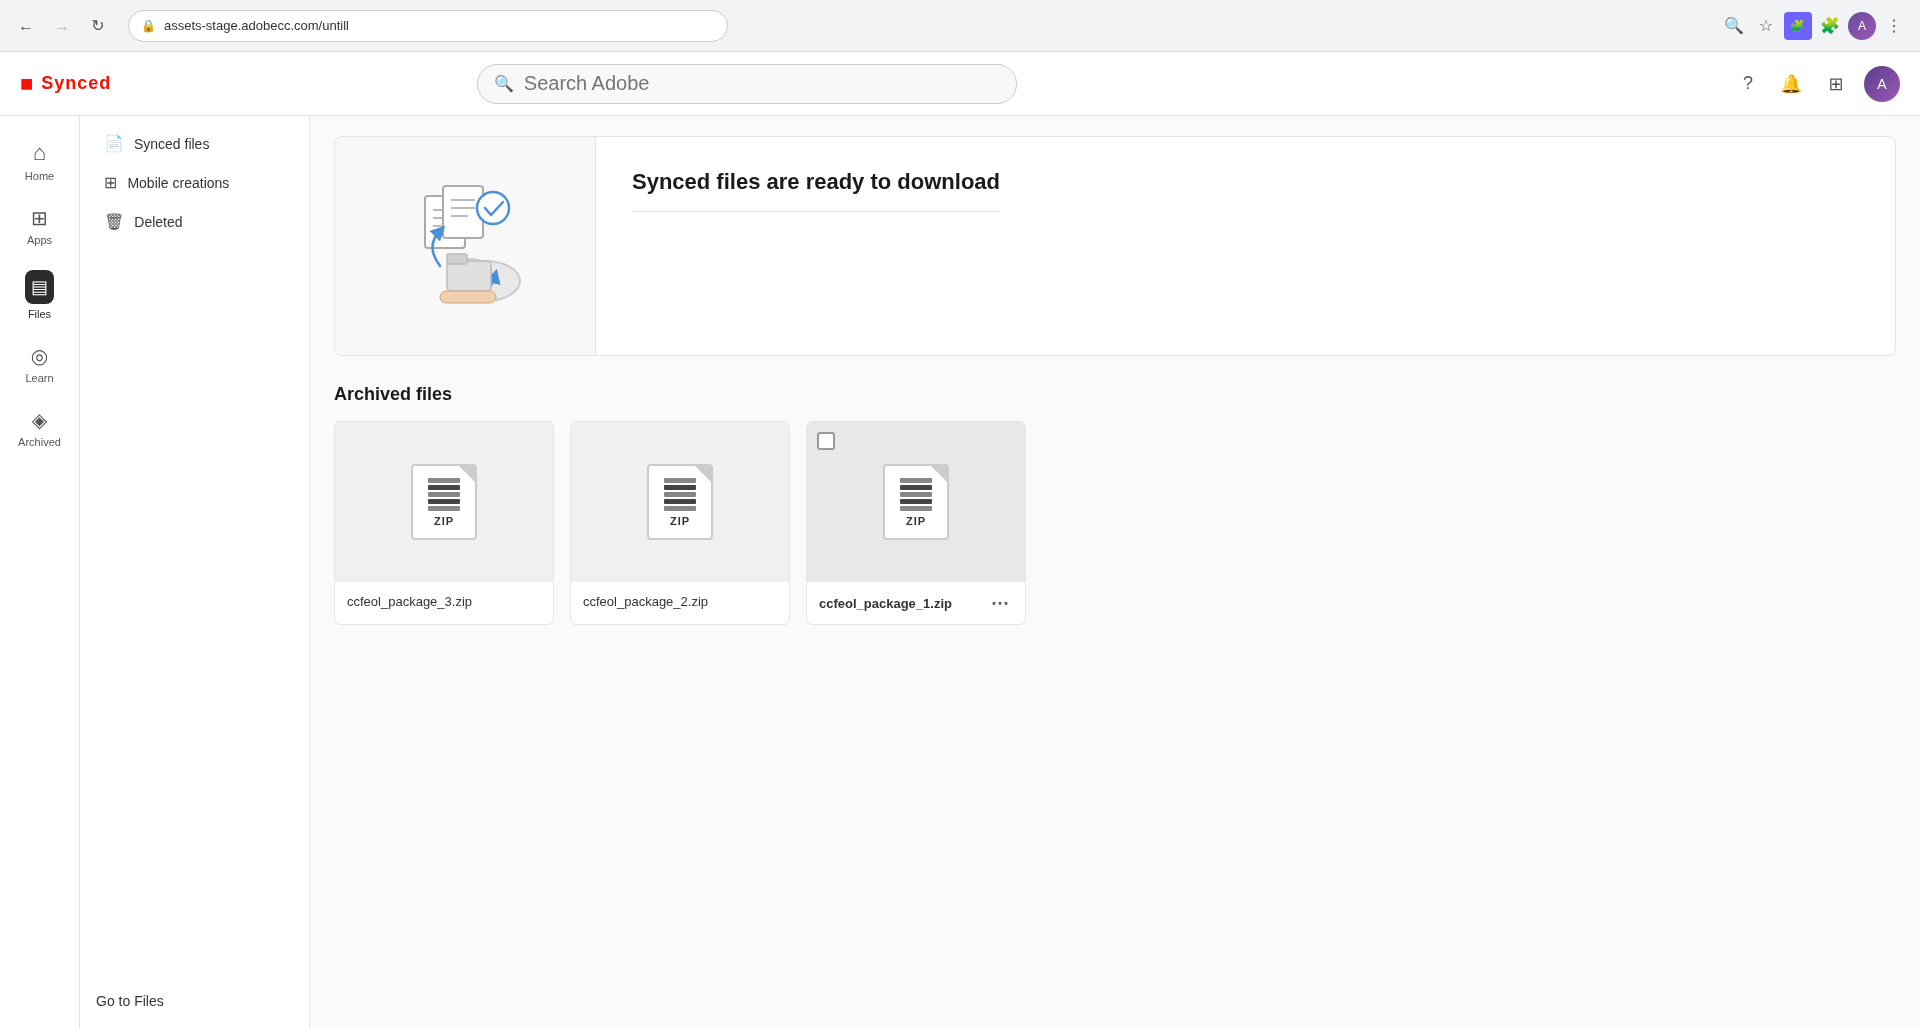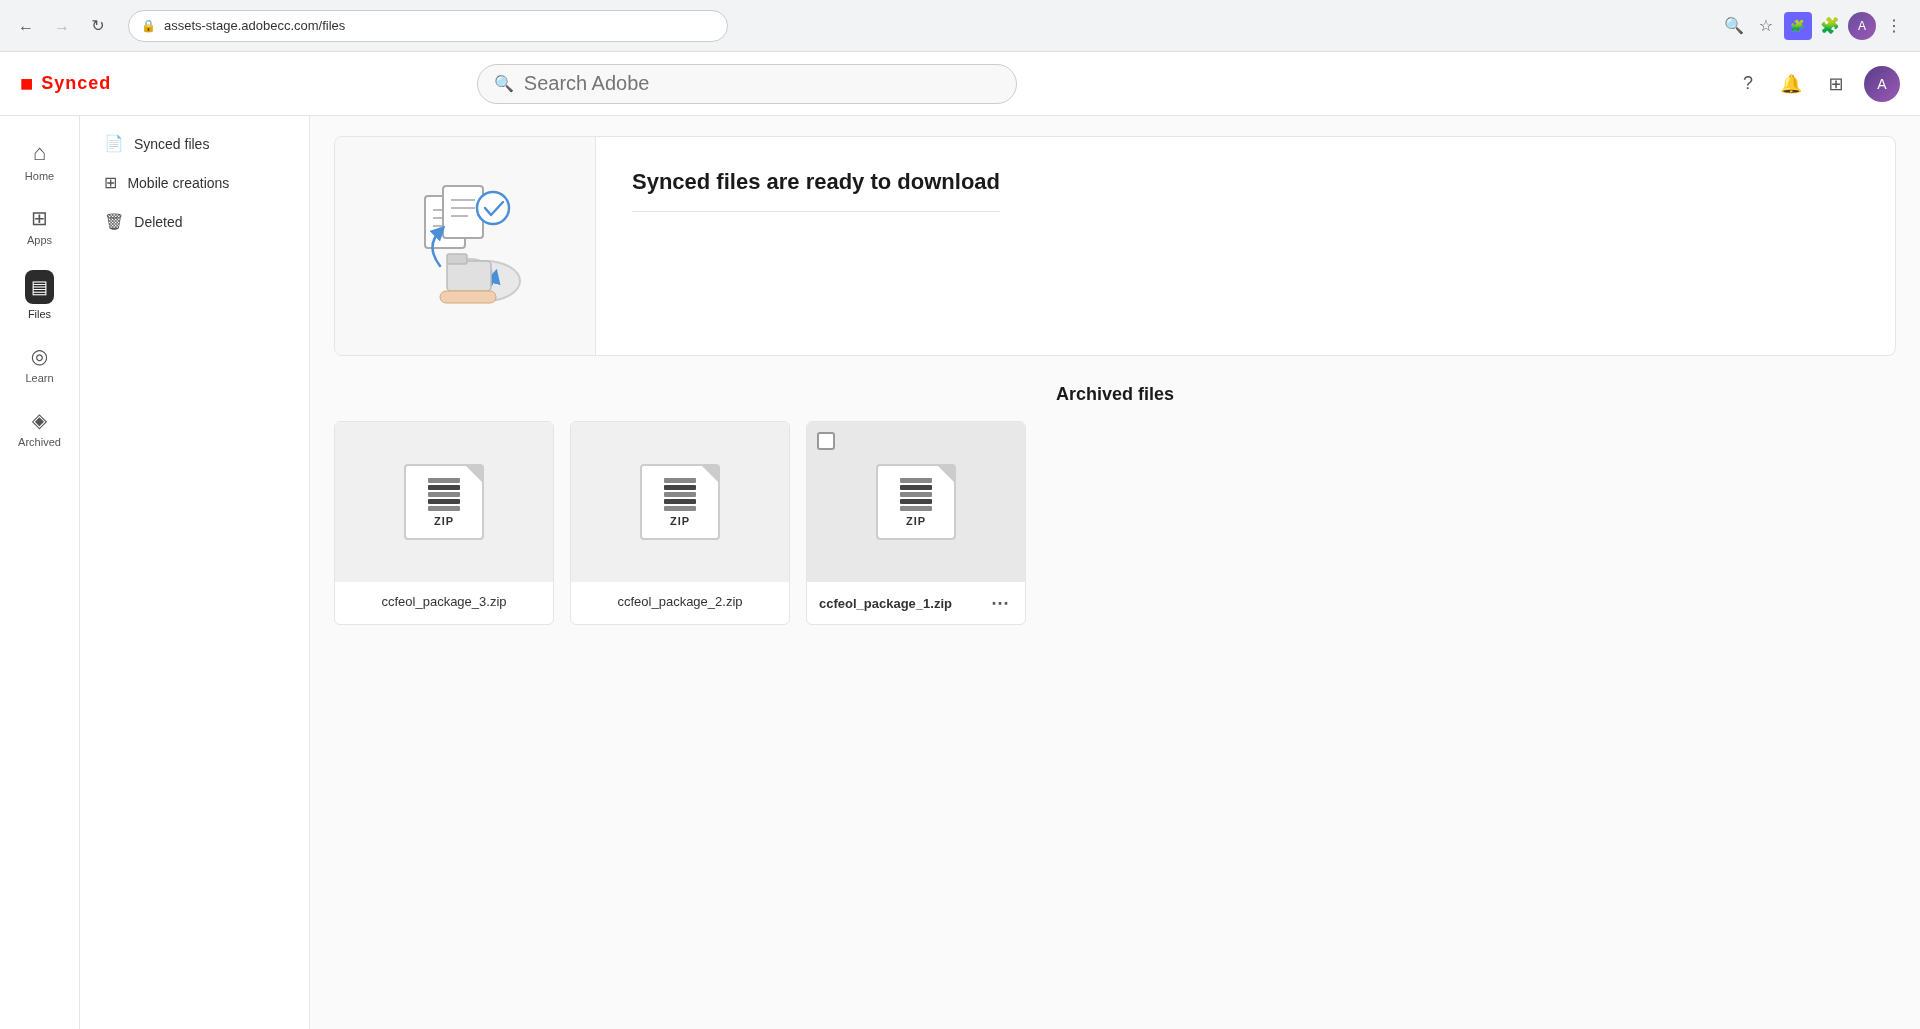--- a/index.html
+++ b/index.html
@@ -242,21 +242,20 @@
       font-size: 14px;
       font-weight: 500;
     }
 
     
     .main-content {
       flex: 1;
       overflow-y: auto;
       background: #fafafa;
       padding: 20px 24px;
-      text-align: center;
     }
 
     
     .download-banner {
       background: #fff;
       border: 1px solid #e5e5e5;
       border-radius: 8px;
       display: flex;
       align-items: stretch;
       margin-bottom: 28px;
@@ -352,21 +351,21 @@
     }
 
     
     .zip-icon {
       display: flex;
       flex-direction: column;
       align-items: center;
       justify-content: center;
     }
     .zip-file-icon {
-      width: 80px;
+      width: 66px;
       height: 76px;
       background: #fff;
       border: 2px solid #ccc;
       border-radius: 4px;
       position: relative;
       display: flex;
       flex-direction: column;
       align-items: center;
       justify-content: center;
     }
@@ -405,21 +404,21 @@
   </style>
 </head>
 <body>
 
 <div class="browser-chrome">
   <button class="browser-nav-btn">←</button>
   <button class="browser-nav-btn disabled">→</button>
   <button class="browser-nav-btn">↻</button>
   <div class="browser-address-bar">
     <span class="site-icon">🔒</span>
-    <span>assets-stage.adobecc.com/files</span>
+    <span>assets-stage.adobecc.com/untill</span>
   </div>
   <div class="browser-actions">
     <button class="browser-icon-btn">🔍</button>
     <button class="browser-icon-btn">☆</button>
     <div class="extension-icon" style="font-size:12px; border-radius:4px;">🧩</div>
     <button class="browser-icon-btn">🧩</button>
     <div class="avatar-chrome">A</div>
     <button class="browser-icon-btn">⋮</button>
   </div>
 </div>
@@ -476,20 +475,23 @@
         <span>Synced files</span>
       </div>
       <div class="nav-item">
         <span class="nav-icon">⊞</span>
         <span>Mobile creations</span>
       </div>
       <div class="nav-item">
         <span class="nav-icon">🗑</span>
         <span>Deleted</span>
       </div>
+      <div class="nav-bottom">
+        <span class="go-to-files">Go to Files</span>
+      </div>
     </div>
 
     <div class="main-content">
 
       <div class="download-banner">
         <div class="banner-illustration">
           <svg class="sync-svg" viewBox="0 0 160 160" fill="none" xmlns="http://www.w3.org/2000/svg">
 
             <ellipse cx="100" cy="115" rx="35" ry="20" fill="#e8e8e8" stroke="#ccc" stroke-width="2"></ellipse>
             <ellipse cx="85" cy="108" rx="22" ry="15" fill="#e8e8e8" stroke="#ccc" stroke-width="2"></ellipse>

